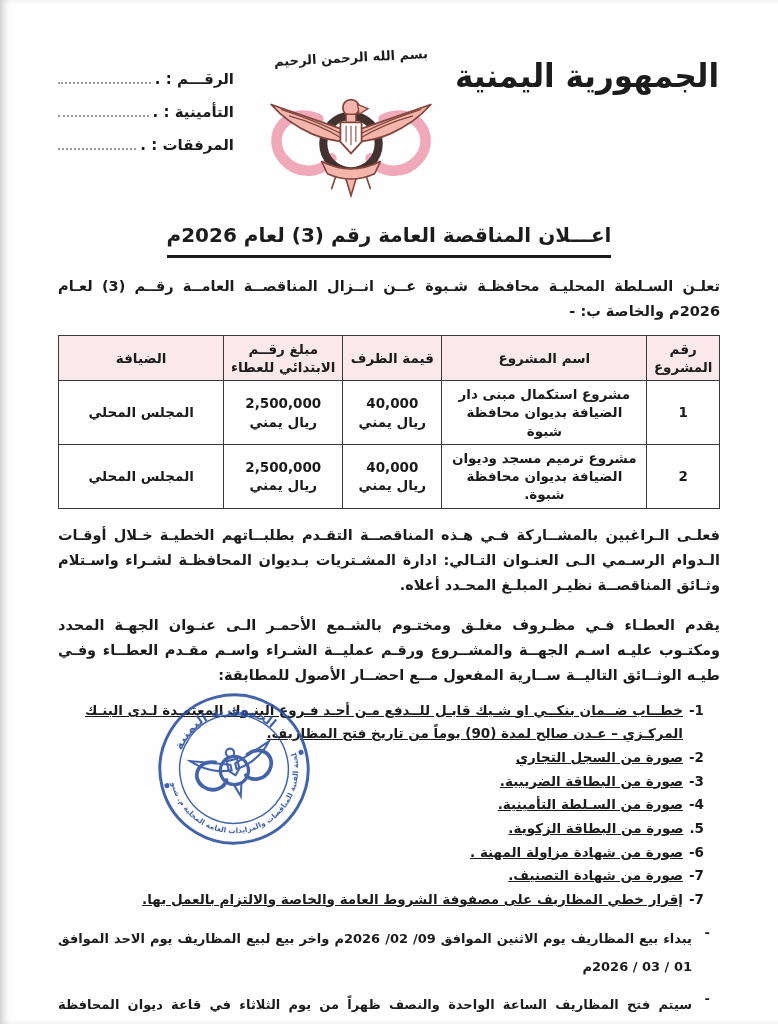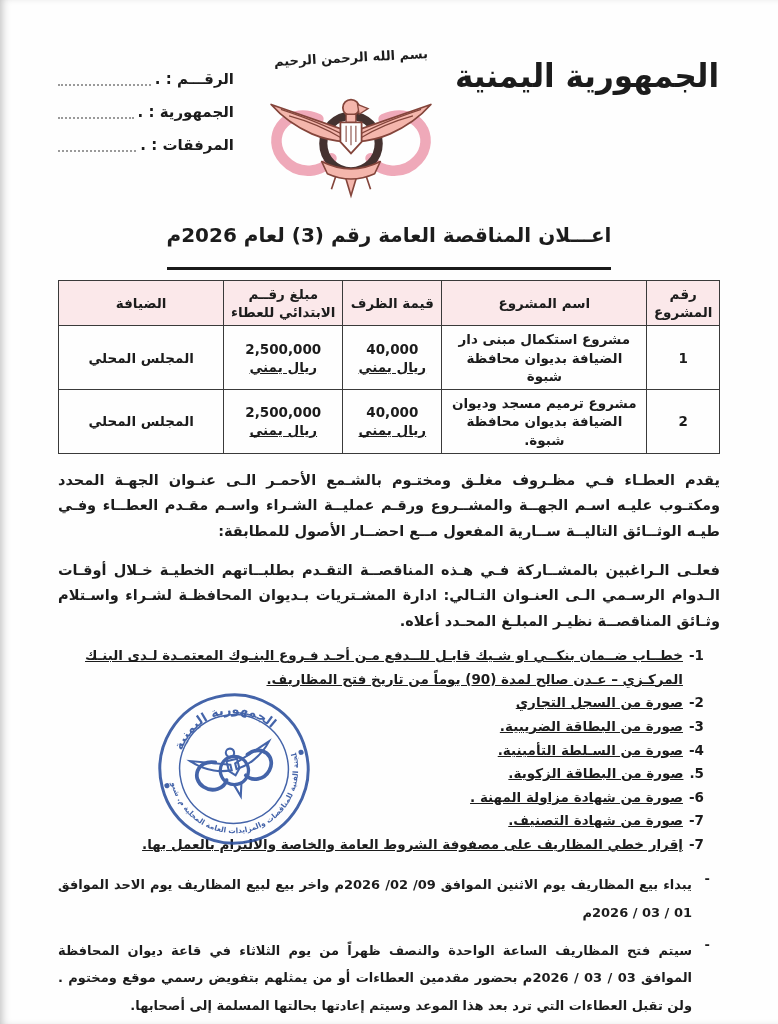--- a/index.html
+++ b/index.html
@@ -23,50 +23,50 @@
   .republic {
     font-size:31px; font-weight:bold; letter-spacing:-1px;
     transform:scaleY(1.05); line-height:1.25;
     border-bottom:0;
   }
   .ministry { font-size:17px; font-weight:bold; margin-top:16px; }
   .governorate { font-size:16px; font-weight:bold; margin-top:10px; }
   .hdr-center { width:206px; text-align:center; }
   .basmala { font-size:13px; font-weight:bold; transform:rotate(-3deg); margin-bottom:2px; }
   .hdr-left { flex:1; padding-top:20px; padding-right:14px; }
-  .field { display:flex; align-items:center; margin-bottom:15px; }
+  .field { display:flex; align-items:flex-start; margin-bottom:15px; }
   .flabel { font-size:15px; font-weight:bold; white-space:nowrap; }
   .dots { flex:1; border-bottom:2px dotted #9a9a9a; margin-right:4px; height:14px; }
 
   
   .title-wrap { text-align:center; margin-top:20px; }
   .title {
     display:inline-block; font-size:20px; font-weight:bold;
-    border-bottom:3px solid #1a1a1a; padding-bottom:20px;
+    border-bottom:3px solid #1a1a1a; padding-bottom:8px;
   }
 
   
   .para { font-size:14.5px; font-weight:bold; text-align:justify; line-height:1.75; margin-top:14px; }
   .intro { margin-top:16px; }
 
   
   table.tender {
     width:100%; border-collapse:collapse; margin-top:10px;
     font-weight:bold; text-align:center;
   }
   table.tender th, table.tender td { border:1.8px solid #3a3a3a; padding:4px 6px; }
   table.tender th { background:#fbe8ea; font-size:13.5px; line-height:1.35; }
   table.tender td { font-size:13.5px; line-height:1.35; }
   .col-num   { width:11%; }
   .col-name  { width:31%; }
   .col-env   { width:15%; }
   .col-guar  { width:18%; }
   .col-fund  { width:25%; }
   .amount { display:block; }
-  .unit   { display:block;text-decoration:underline; }
+  .unit   { display:block; }
 
   
   .reqs { margin-top:10px; padding-right:16px; }
   .req { display:flex; font-size:13.5px; font-weight:bold; line-height:1.75; }
   .req-marker { white-space:nowrap; margin-left:6px; }
   .req-text { flex:1;text-decoration:underline; }
 
   
   .bullets { margin-top:14px; padding-right:10px; }
   .bullet { display:flex; font-size:13px; font-weight:bold; margin-top:10px; }
@@ -123,34 +123,35 @@
           <path d="M74,116 q36,18 72,0 l-7,15 q-29,13 -58,0 z" fill="#f4b6ac" stroke="#84453b" stroke-width="2" stroke-linejoin="round"></path>
         </svg>
       </div>
 
       <div class="hdr-left">
         <div class="field">
           <span class="flabel">الرقـــم : .</span>
           <span class="dots"></span>
         </div>
         <div class="field">
-          <span class="flabel">الجمهورية : .</span>
+          <span class="flabel">التأمينية : .</span>
           <span class="dots"></span>
         </div>
         <div class="field">
           <span class="flabel">المرفقات : .</span>
           <span class="dots"></span>
         </div>
       </div>
     </div>
 
     <div class="title-wrap">
       <div class="title">اعـــلان المناقصة العامة رقم (3) لعام 2026م</div>
     </div>
 
+    <p class="para intro">تعلـن السـلطة المحليـة محافظـة شـبوة عــن انــزال المناقصــة العامــة رقــم (3) لعـام 2026م والخاصة ب: -</p>
 
     <table class="tender">
       <colgroup>
         <col class="col-num">
           <col class="col-name">
           <col class="col-env">
           <col class="col-guar">
           <col class="col-fund">
       </colgroup>
       <thead>
@@ -185,22 +186,22 @@
           </td>
           <td>
             <span class="amount">2,500,000</span>
             <span class="unit">ريال يمني</span>
           </td>
           <td>المجلس المحلي</td>
         </tr>
       </tbody>
     </table>
 
+    <p class="para">فعلـى الـراغبين بالمشــاركة فـي هـذه المناقصــة التقـدم بطلبــاتهم الخطيـة خـلال أوقـات الـدوام الرسـمي الـى العنـوان التـالي: ادارة المشـتريات بـديوان المحافظـة لشـراء واسـتلام وثـائق المناقصــة نظيـر المبلـغ المحـدد أعلاه.</p>
     <p class="para">يقدم العطـاء فـي مظـروف مغلـق ومختـوم بالشـمع الأحمـر الـى عنـوان الجهـة المحدد ومكتـوب عليـه اسـم الجهــة والمشــروع ورقـم عمليــة الشـراء واسـم مقـدم العطــاء وفـي طيـه الوثــائق التاليــة ســارية المفعول مــع احضــار الأصول للمطابقة:</p>
-    <p class="para">فعلـى الـراغبين بالمشــاركة فـي هـذه المناقصــة التقـدم بطلبــاتهم الخطيـة خـلال أوقـات الـدوام الرسـمي الـى العنـوان التـالي: ادارة المشـتريات بـديوان المحافظـة لشـراء واسـتلام وثـائق المناقصــة نظيـر المبلـغ المحـدد أعلاه.</p>
 
     <div class="reqs">
       <div class="req">
         <span class="req-marker">1-</span>
         <span class="req-text">خطــاب ضــمان بنكــي او شـيك قابـل للــدفع مـن أحـد فـروع البنـوك المعتمـدة لـدى البنـك المركـزي – عـدن صالح لمدة (90) يوماً من تاريخ فتح المظاريف.</span>
       </div>
       <div class="req">
         <span class="req-marker">2-</span>
         <span class="req-text">صورة من السجل التجاري</span>
       </div>

